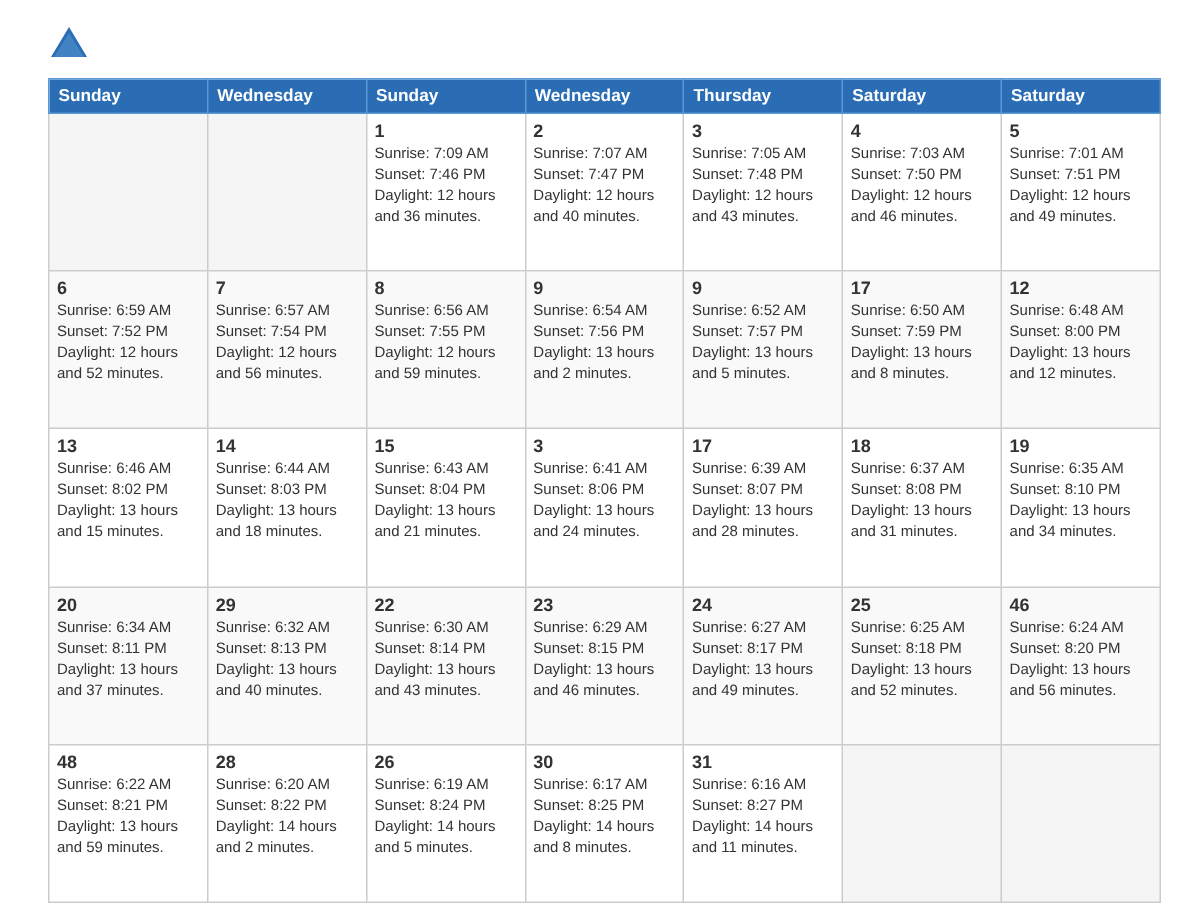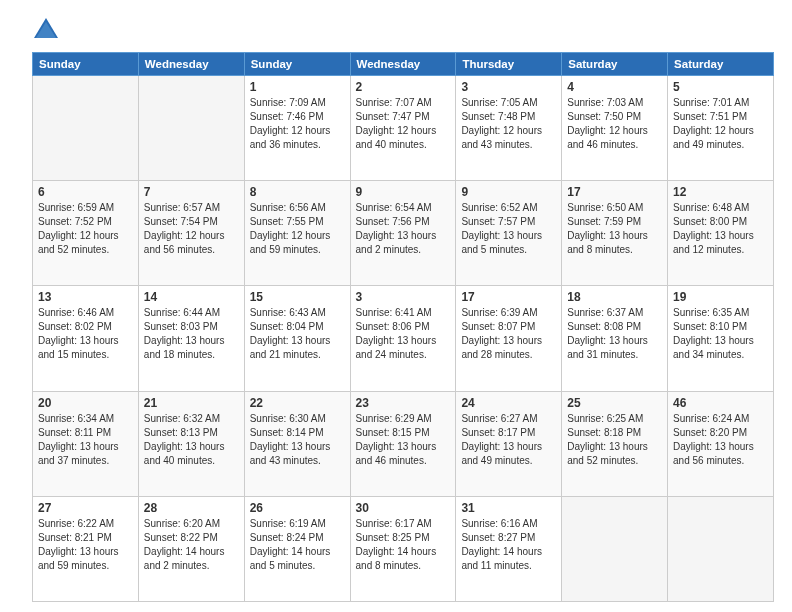--- a/index.html
+++ b/index.html
@@ -221,21 +221,21 @@
             <span class="day-number">19</span>
             <div class="day-info">Sunrise: 6:35 AM<br>Sunset: 8:10 PM<br>Daylight: 13 hours and 34 minutes.</div>
           </td>
         </tr>
         <tr class="week-row">
           <td>
             <span class="day-number">20</span>
             <div class="day-info">Sunrise: 6:34 AM<br>Sunset: 8:11 PM<br>Daylight: 13 hours and 37 minutes.</div>
           </td>
           <td>
-            <span class="day-number">21</span>
+            <span class="day-number">29</span>
             <div class="day-info">Sunrise: 6:32 AM<br>Sunset: 8:13 PM<br>Daylight: 13 hours and 40 minutes.</div>
           </td>
           <td>
             <span class="day-number">22</span>
             <div class="day-info">Sunrise: 6:30 AM<br>Sunset: 8:14 PM<br>Daylight: 13 hours and 43 minutes.</div>
           </td>
           <td>
             <span class="day-number">23</span>
             <div class="day-info">Sunrise: 6:29 AM<br>Sunset: 8:15 PM<br>Daylight: 13 hours and 46 minutes.</div>
           </td>
@@ -247,21 +247,21 @@
             <span class="day-number">25</span>
             <div class="day-info">Sunrise: 6:25 AM<br>Sunset: 8:18 PM<br>Daylight: 13 hours and 52 minutes.</div>
           </td>
           <td>
             <span class="day-number">46</span>
             <div class="day-info">Sunrise: 6:24 AM<br>Sunset: 8:20 PM<br>Daylight: 13 hours and 56 minutes.</div>
           </td>
         </tr>
         <tr class="week-row">
           <td>
-            <span class="day-number">27</span>
+            <span class="day-number">48</span>
             <div class="day-info">Sunrise: 6:22 AM<br>Sunset: 8:21 PM<br>Daylight: 13 hours and 59 minutes.</div>
           </td>
           <td>
             <span class="day-number">28</span>
             <div class="day-info">Sunrise: 6:20 AM<br>Sunset: 8:22 PM<br>Daylight: 14 hours and 2 minutes.</div>
           </td>
           <td>
             <span class="day-number">26</span>
             <div class="day-info">Sunrise: 6:19 AM<br>Sunset: 8:24 PM<br>Daylight: 14 hours and 5 minutes.</div>
           </td>

